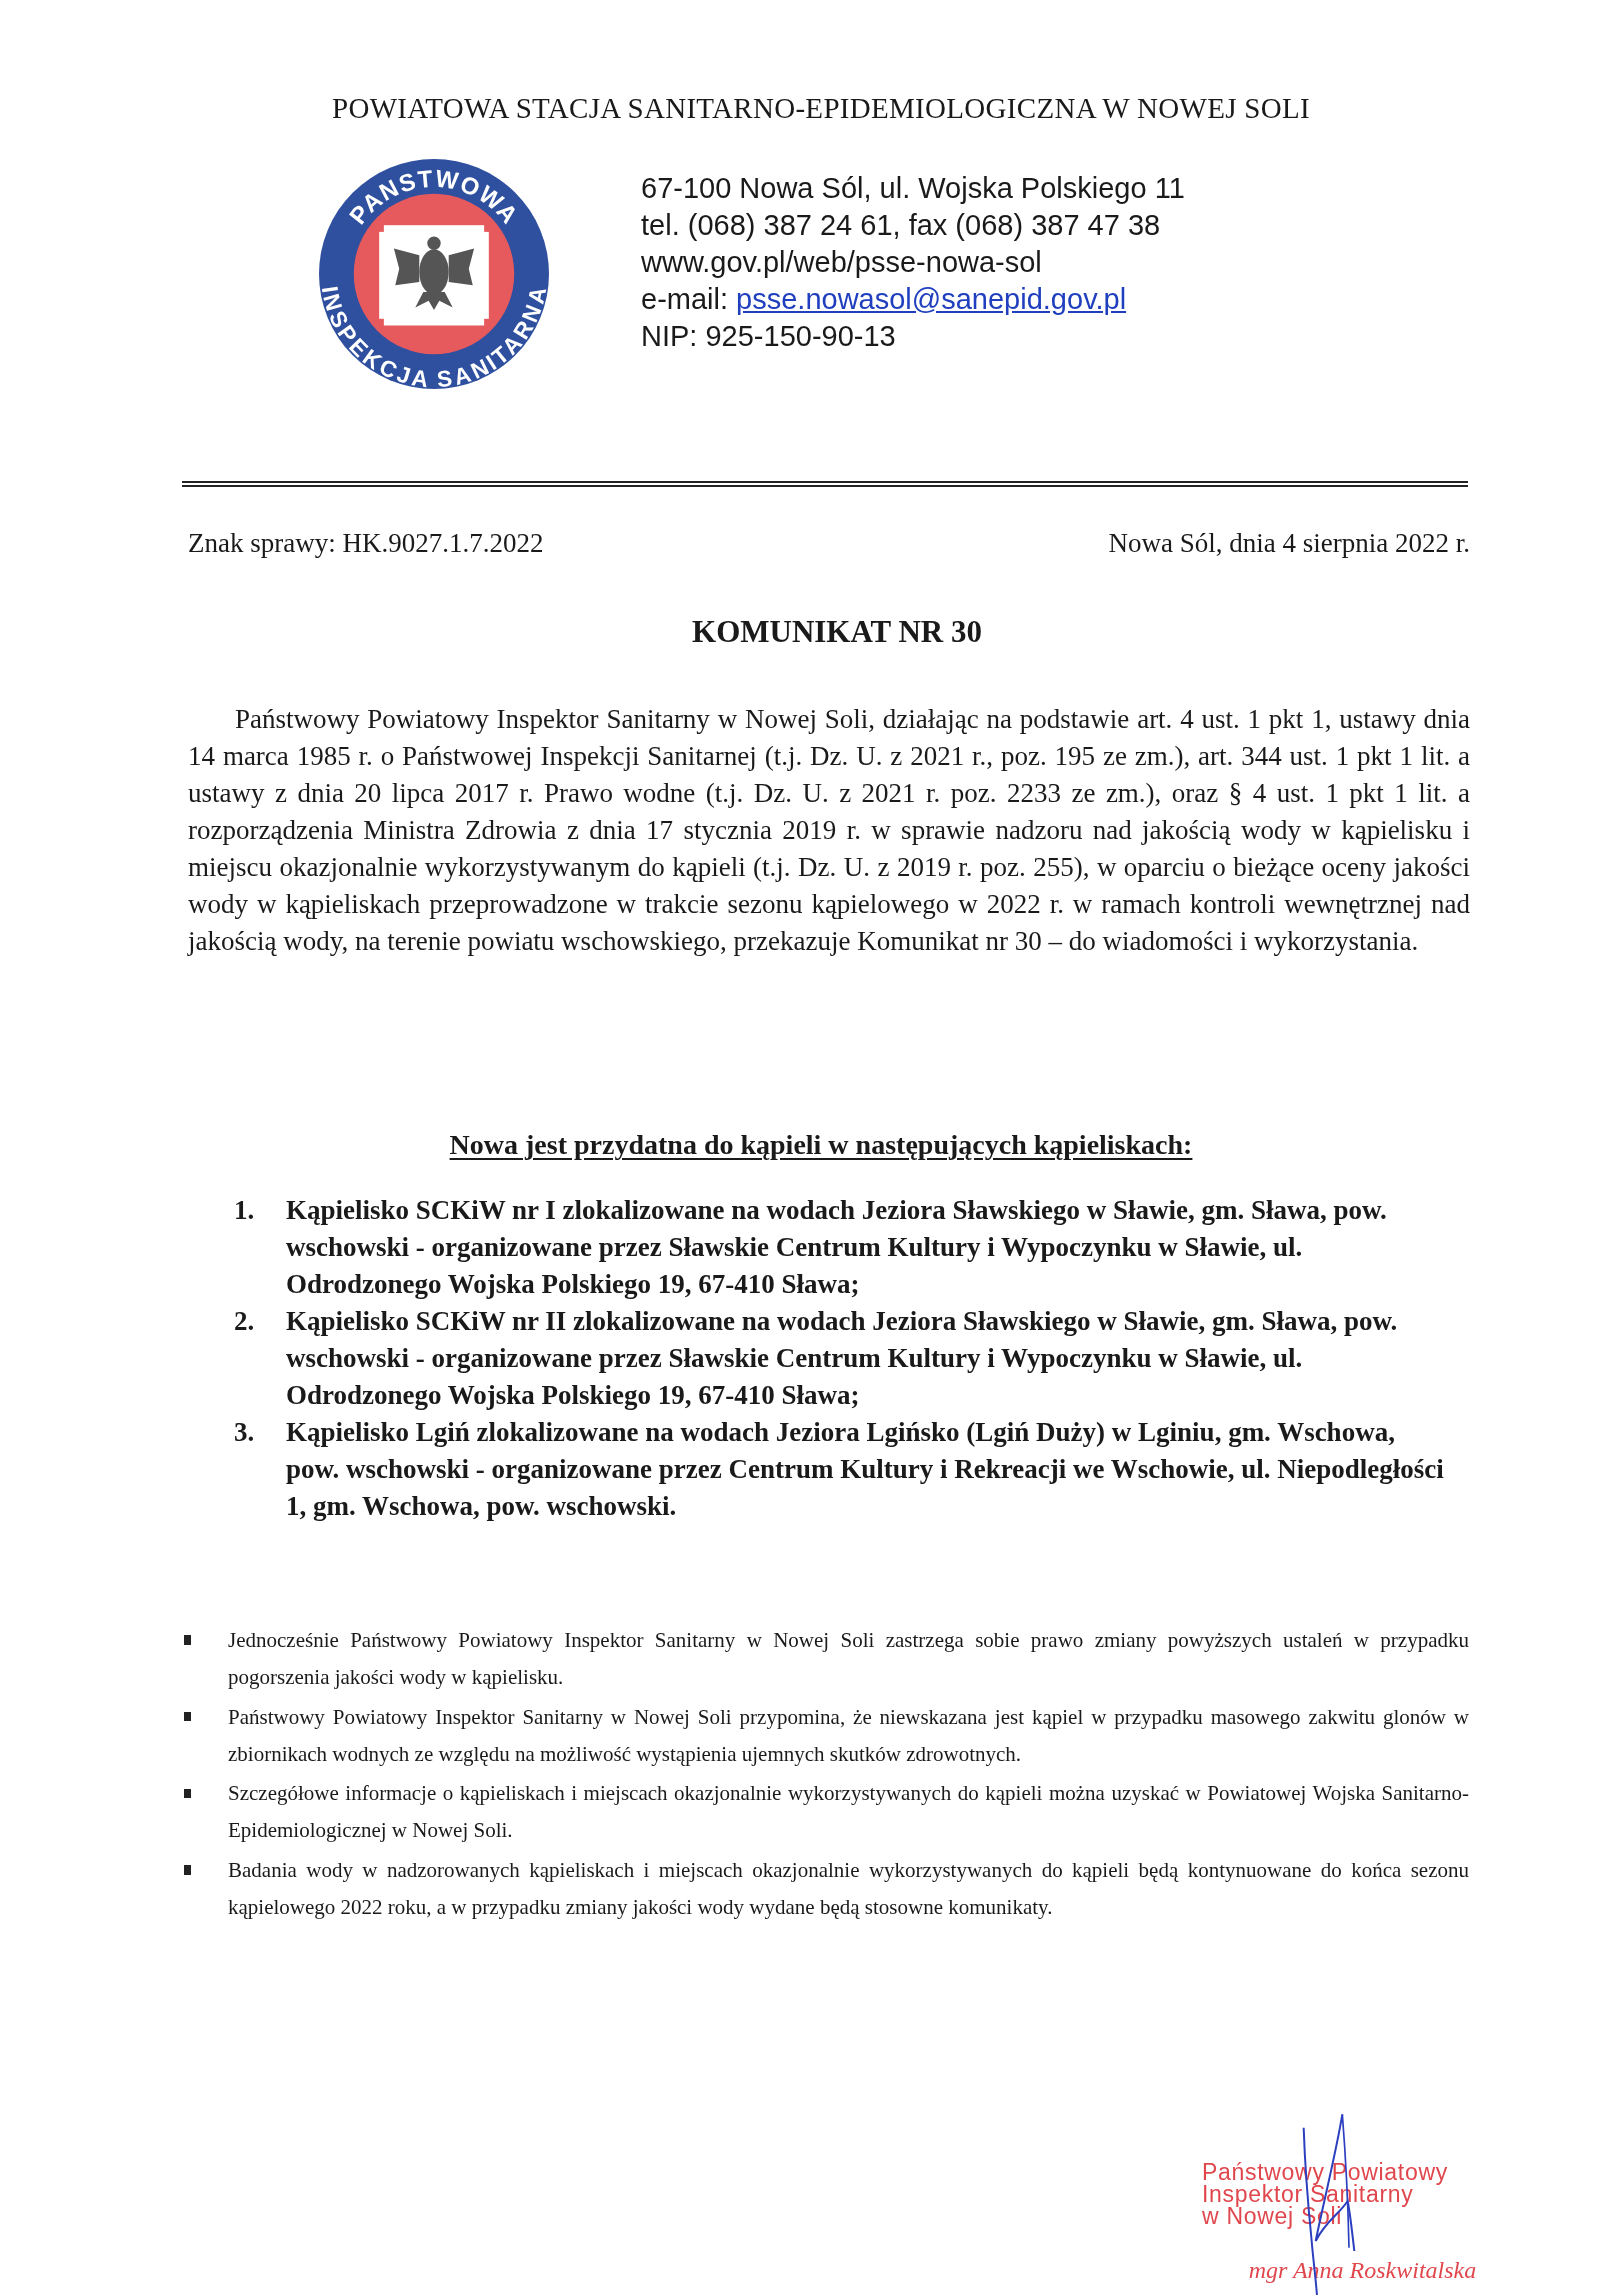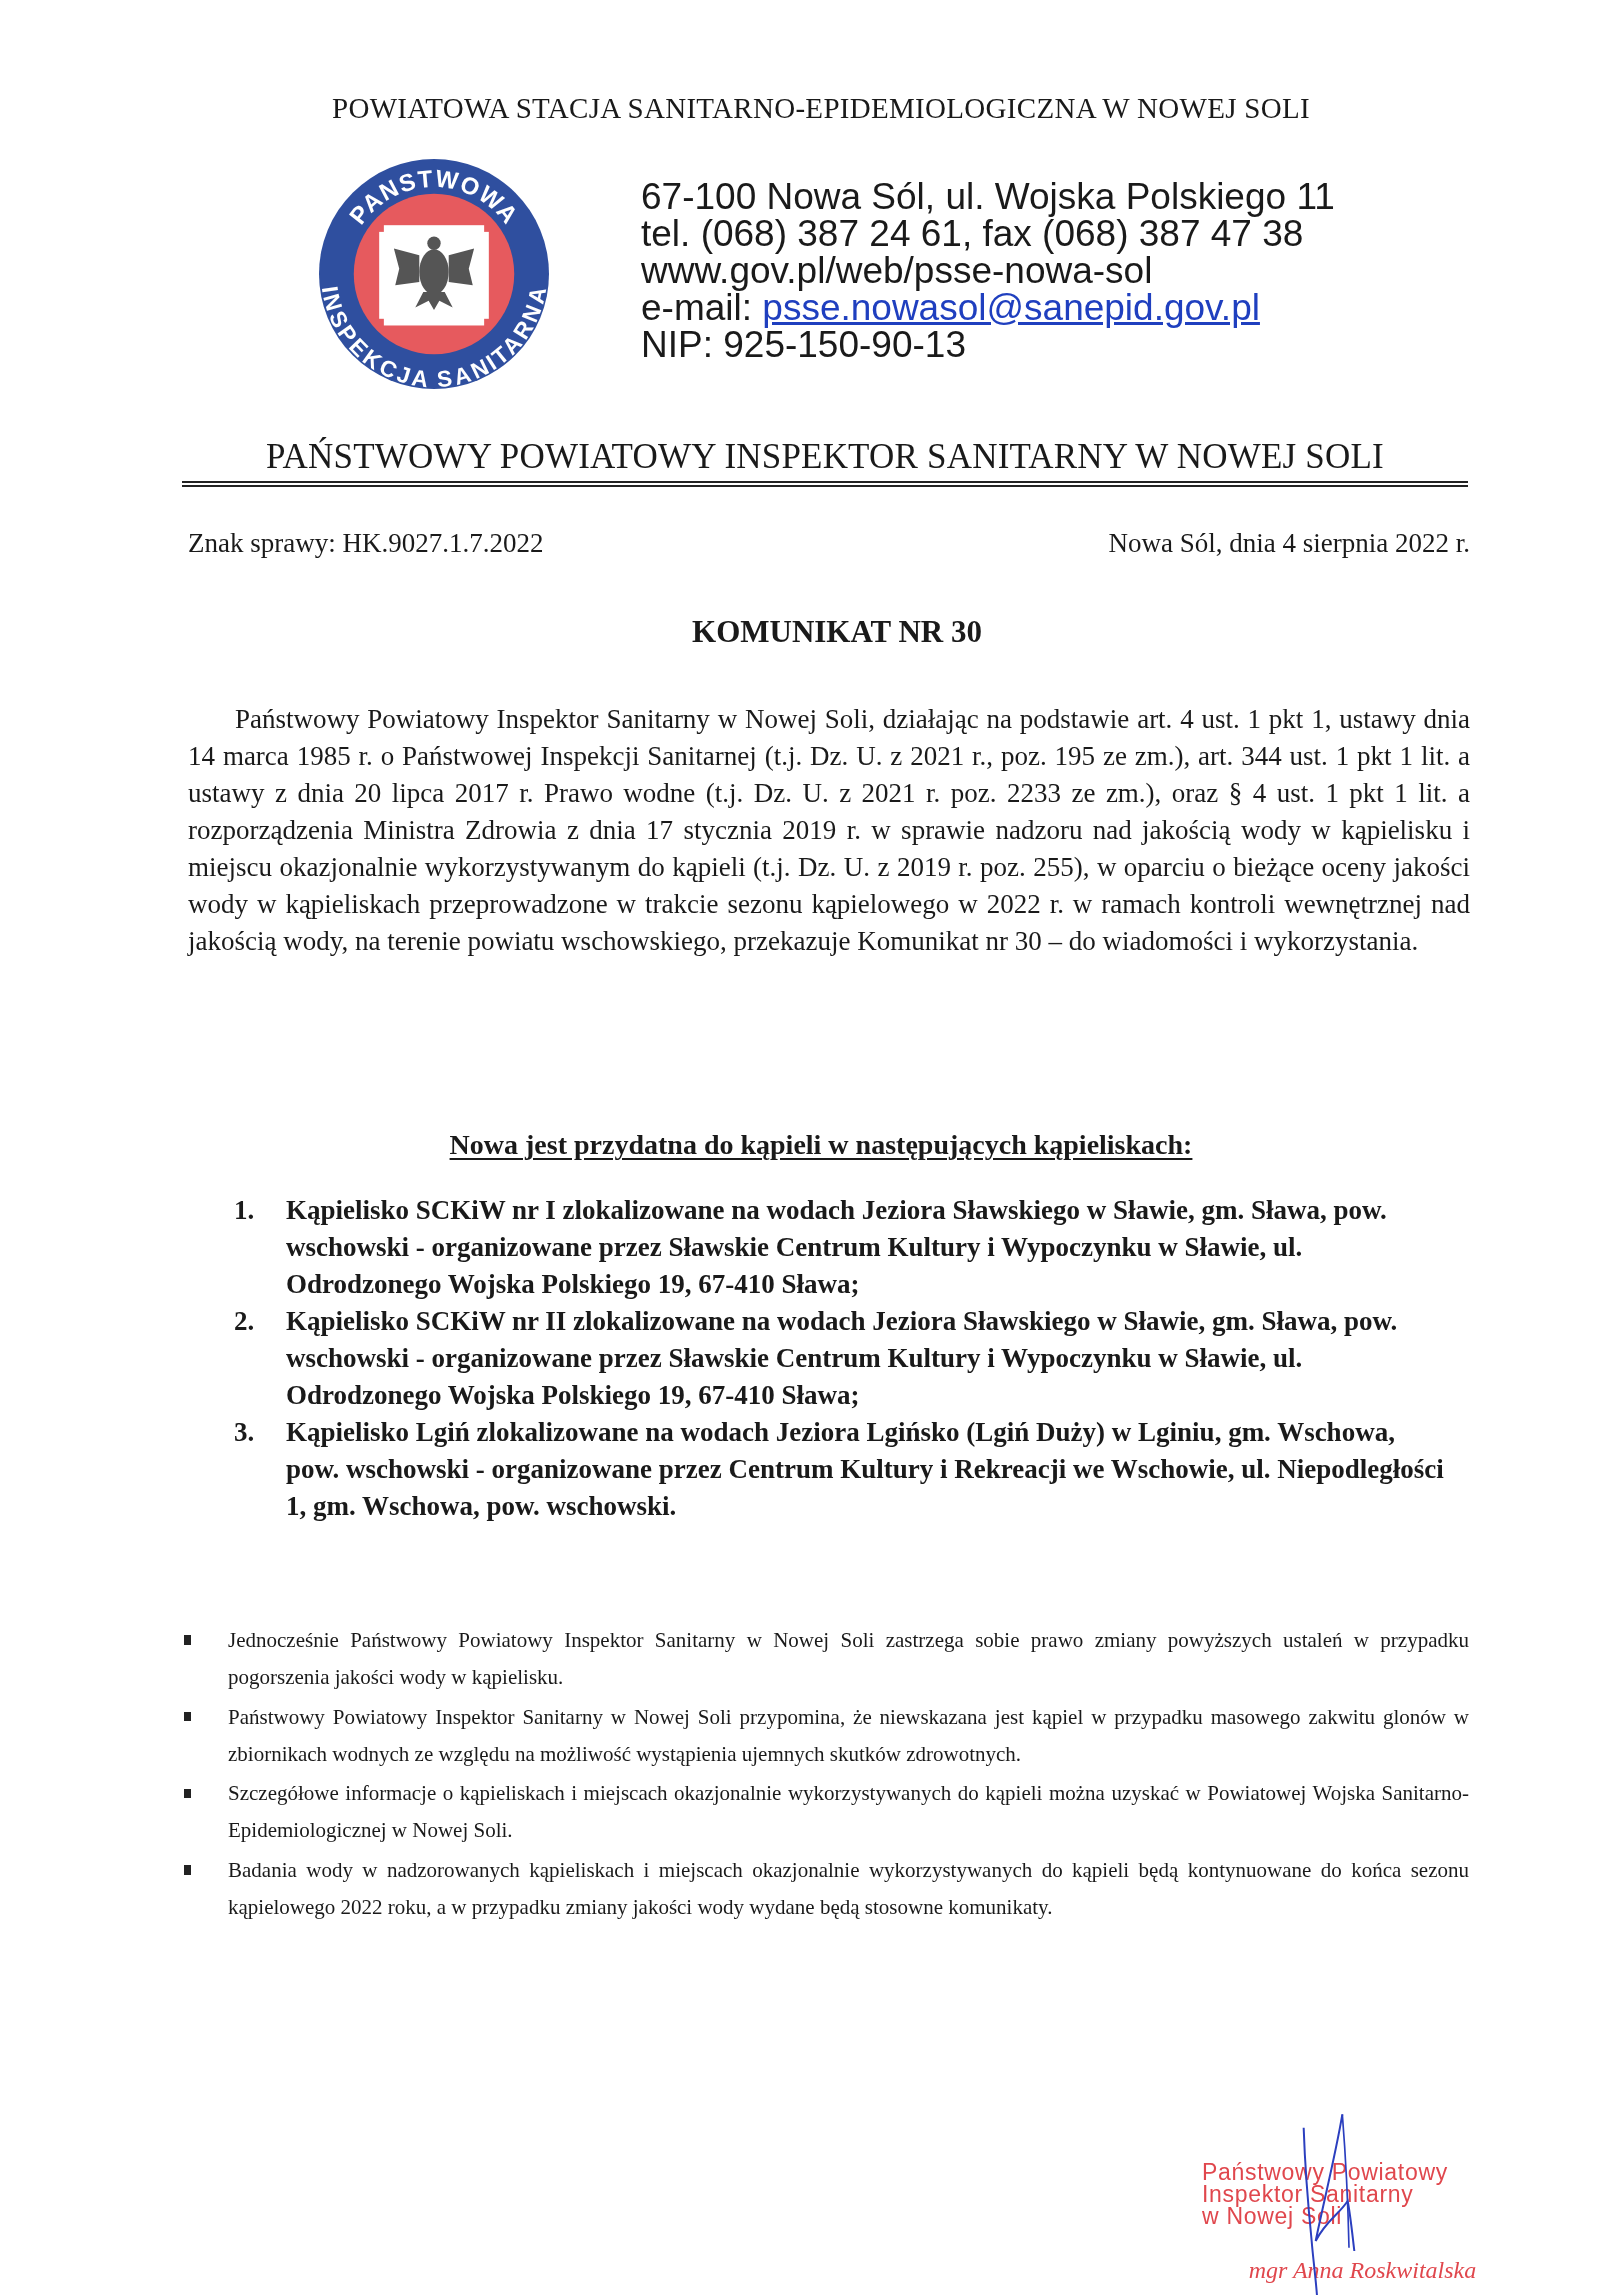--- a/index.html
+++ b/index.html
@@ -3,21 +3,21 @@
 <meta charset="utf-8">
 <style>
   html, body { margin: 0; padding: 0; background: #ffffff; }
   body { width: 1609px; height: 2295px; position: relative; overflow: hidden; color: #1a1a1a; font-family: "Liberation Serif", "DejaVu Serif", serif; }
   .page { position: absolute; left: 0; top: 0; width: 1609px; height: 2295px; }
 
   .org-title { position: absolute; left: 200px; top: 92px; width: 1242px; text-align: center; font-weight: normal; font-size: 29px; letter-spacing: 0.3px; }
 
   .logo { position: absolute; left: 315px; top: 155px; width: 238px; height: 238px; }
 
-  .contact { position: absolute; left: 641px; top: 178px; font-family: "Liberation Sans", "DejaVu Sans", sans-serif; font-size: 37px; line-height: 37px; }
+  .contact { position: absolute; left: 641px; top: 170px; font-family: "Liberation Sans", "DejaVu Sans", sans-serif; font-size: 29px; line-height: 37px; }
   .contact div { white-space: nowrap; }
   .contact .link { color: #1f3fbf; text-decoration: underline; }
 
   .inspector-title { position: absolute; left: 184px; top: 437px; width: 1282px; text-align: center; font-size: 35px; letter-spacing: 0.2px; }
   .double-rule { position: absolute; left: 182px; top: 481px; width: 1286px; height: 6px; border-top: 2px solid #222; border-bottom: 2px solid #222; box-sizing: border-box; }
 
   .meta-row { position: absolute; left: 188px; top: 528px; width: 1282px; font-size: 27px; }
   .meta-left { position: absolute; left: 0; top: 0; }
   .meta-right { position: absolute; right: 0; top: 0; }
 
@@ -76,21 +76,20 @@
   </div>
 
   <div class="contact">
     <div>67-100 Nowa Sól, ul. Wojska Polskiego 11</div>
     <div>tel. (068) 387 24 61, fax (068) 387 47 38</div>
     <div>www.gov.pl/web/psse-nowa-sol</div>
     <div><span>e-mail: </span><span class="link">psse.nowasol@sanepid.gov.pl</span></div>
     <div>NIP: 925-150-90-13</div>
   </div>
 
-  <div class="inspector-title">PAŃSTWOWY POWIATOWY INSPEKTOR SANITARNY W NOWEJ SOLI</div>
   <div class="double-rule"></div>
 
   <div class="meta-row">
     <span class="meta-left">Znak sprawy:  HK.9027.1.7.2022</span>
     <span class="meta-right">Nowa Sól, dnia 4 sierpnia 2022 r.</span>
   </div>
 
   <div class="komunikat">KOMUNIKAT NR 30</div>
 
   <div class="intro">Państwowy Powiatowy Inspektor Sanitarny w Nowej Soli, działając na podstawie art. 4 ust. 1 pkt 1, ustawy dnia 14 marca 1985 r. o Państwowej Inspekcji Sanitarnej (t.j. Dz. U. z 2021 r., poz. 195 ze zm.), art. 344 ust. 1 pkt 1 lit. a ustawy z dnia 20 lipca 2017 r. Prawo wodne (t.j. Dz. U. z 2021 r. poz. 2233 ze zm.), oraz § 4 ust. 1 pkt 1 lit. a rozporządzenia Ministra Zdrowia z dnia 17 stycznia 2019 r. w sprawie nadzoru nad jakością wody w kąpielisku i miejscu okazjonalnie wykorzystywanym do kąpieli (t.j. Dz. U. z 2019 r.  poz. 255), w oparciu o bieżące oceny jakości wody w kąpieliskach przeprowadzone w trakcie sezonu kąpielowego w 2022 r. w ramach kontroli wewnętrznej nad jakością wody, na terenie powiatu wschowskiego, przekazuje Komunikat nr 30 – do wiadomości i wykorzystania.</div>

